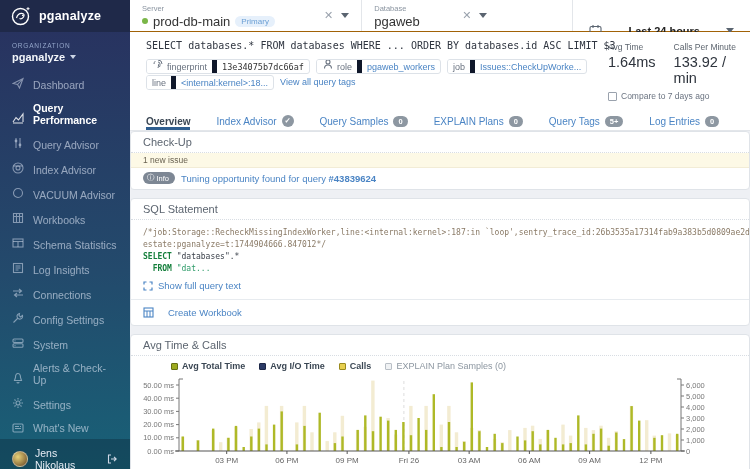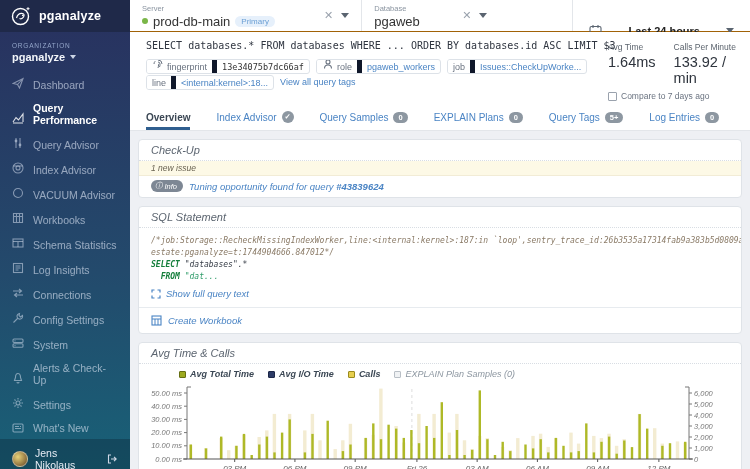--- a/index.html
+++ b/index.html
@@ -51,38 +51,38 @@
   .tag-value.link { color:#4a84c4; }
   .link { color:#4a84c4; cursor:pointer; text-decoration:none; }
   .qh-right { flex:1; display:flex; flex-direction:column; align-items:flex-start; padding-top:2px; }
   .stats { display:flex; gap:18px; text-align:left; }
   .stat-label { font-size:8.5px; color:#5c646e; margin-bottom:2px; }
   .stat-value { font-size:14.5px; color:#2e343d; }
   .compare-row { display:flex; align-items:center; gap:4px; margin-top:5px; font-size:8.5px; color:#6a7380; }
   .checkbox { width:9px; height:9px; border:1px solid #9aa2ad; border-radius:1px; background:#fff; }
 
   .tabbar { background:#fff; border-bottom:1px solid #e3e6ea; display:flex; gap:26px; padding:0 16px; height:26px; }
-  .tab { display:flex; align-items:center; gap:5px; font-size:10px; color:#4a84c4; cursor:pointer; border-bottom:3px solid transparent; padding-top:2px; }
+  .tab { display:flex; align-items:flex-end; gap:5px; font-size:10px; color:#4a84c4; cursor:pointer; border-bottom:3px solid transparent; padding-top:2px; }
   .tab.active { color:#3b4754; font-weight:bold; border-bottom-color:#2f5e8f; }
   .tab-badge { background:#8d97a1; color:#fff; font-size:7.5px; font-weight:bold; border-radius:8px; padding:1px 5px; min-width:8px; text-align:center; }
   .tab-badge.circle { width:12px; height:12px; border-radius:50%; padding:0; line-height:12px; }
 
-  .content { flex:1; padding:8px; overflow:hidden;font-style:italic; }
+  .content { flex:1; overflow:hidden; }
   .panel { background:#fff; border:1px solid #dfe3e8; border-radius:4px; margin-bottom:8px; overflow:hidden; }
   .panel-header { padding:4px 12px; font-size:11px; color:#5c6570; border-bottom:1px dotted #d8dde3; }
   .issue-row { background:#fdf9e6; border-bottom:1px solid #f2ecd6; padding:2px 12px; font-size:8.5px; color:#6a6352; }
   .info-row { padding:4px 12px 5px 12px; display:flex; align-items:center; gap:6px; font-size:9.5px; }
   .info-badge { background:#7d8794; color:#fff; border-radius:8px; font-size:7.5px; padding:1px 6px 1px 4px; display:inline-flex; align-items:center; gap:2px; }
 
   .sql-code { font-family:"DejaVu Sans Mono", monospace; font-size:8px; line-height:12px; padding:7px 12px 5px 12px; white-space:pre; color:#3a404a; }
   .seg-comment { color:#8a7a66; }
   .seg-kw { color:#157f3c; font-weight:bold; }
   .seg-str { color:#2f9c6a; }
   .sql-link-row { padding:0 12px 8px 12px; font-size:9.5px; display:flex; align-items:center; gap:5px; }
-  .wb-row { border-top:1px solid #e7ebef; padding:7px 12px; font-size:9.5px; display:flex; align-items:center; gap:6px; }
+  .wb-row { border-top:1px solid #e7ebef; padding:7px 12px; font-size:9.5px; display:flex; align-items:center; gap:14px; }
 
   .legend-row { display:flex; gap:14px; padding:5px 12px 0 40px; font-size:9px; font-weight:bold; color:#3b4754; align-items:center; }
   .legend-item { display:flex; align-items:center; gap:4px; }
   .legend-item.muted { color:#8d97a1; font-weight:normal;justify-content:center; }
   .swatch { width:7px; height:7px; border-radius:1px; }
   .chart-wrap { padding:2px 12px 0 12px; }
 </style>
 </head>
 <body>
 

